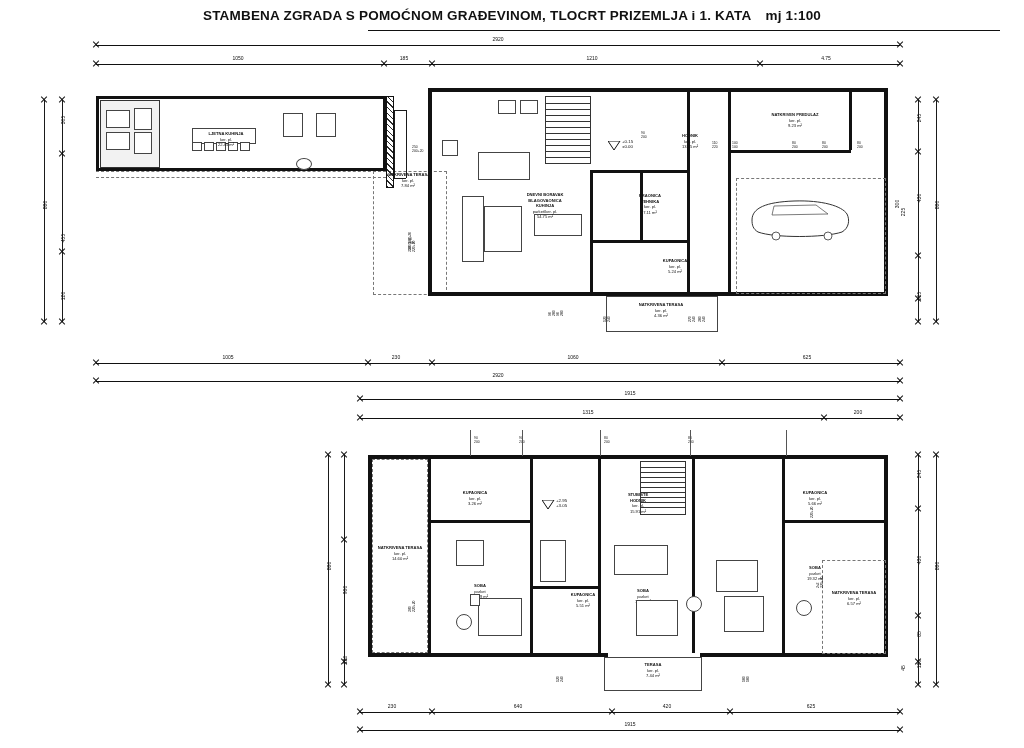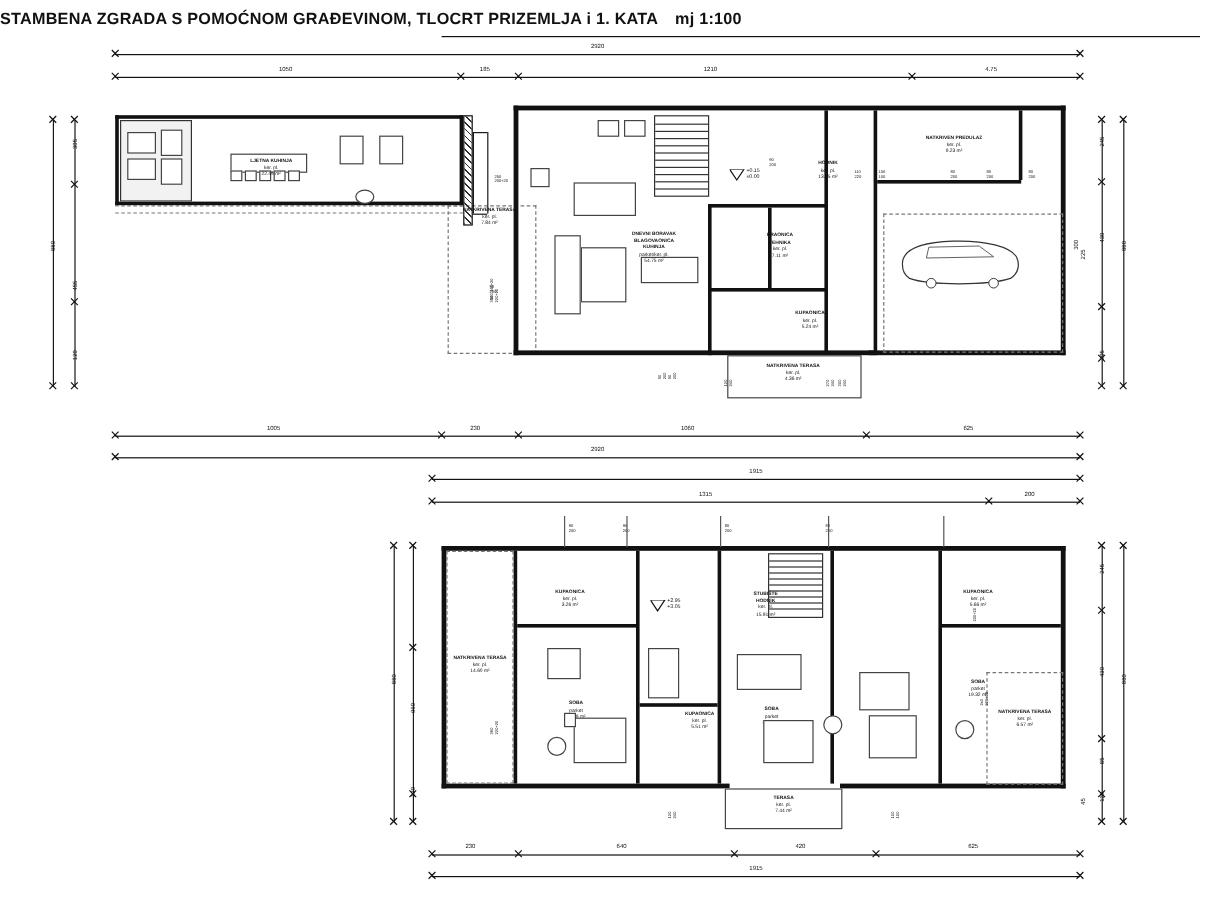--- a/index.html
+++ b/index.html
@@ -5,21 +5,21 @@
   html,body{margin:0;padding:0;}
   body{
     width:1024px;height:748px;background:#ffffff;
     font-family:"Liberation Sans", sans-serif;
     color:#111;overflow:hidden;position:relative;
   }
   .page{position:relative;width:1024px;height:748px;}
   
   .title{
     position:absolute;left:0;top:8px;width:1024px;
-    text-align:left;font-size:13.5px;font-weight:bold;letter-spacing:.2px;
+    text-align:center;font-size:13.5px;font-weight:bold;letter-spacing:.2px;
     color:#111;
   }
   .title .scale{font-weight:bold;margin-left:14px;}
   .title-rule{position:absolute;left:368px;top:30px;width:632px;height:1px;background:#111;}
 
   
   .ln{position:absolute;background:#1a1a1a;}
   .hl{height:1px;}
   .vl{width:1px;}
   .thin{background:#555;}

